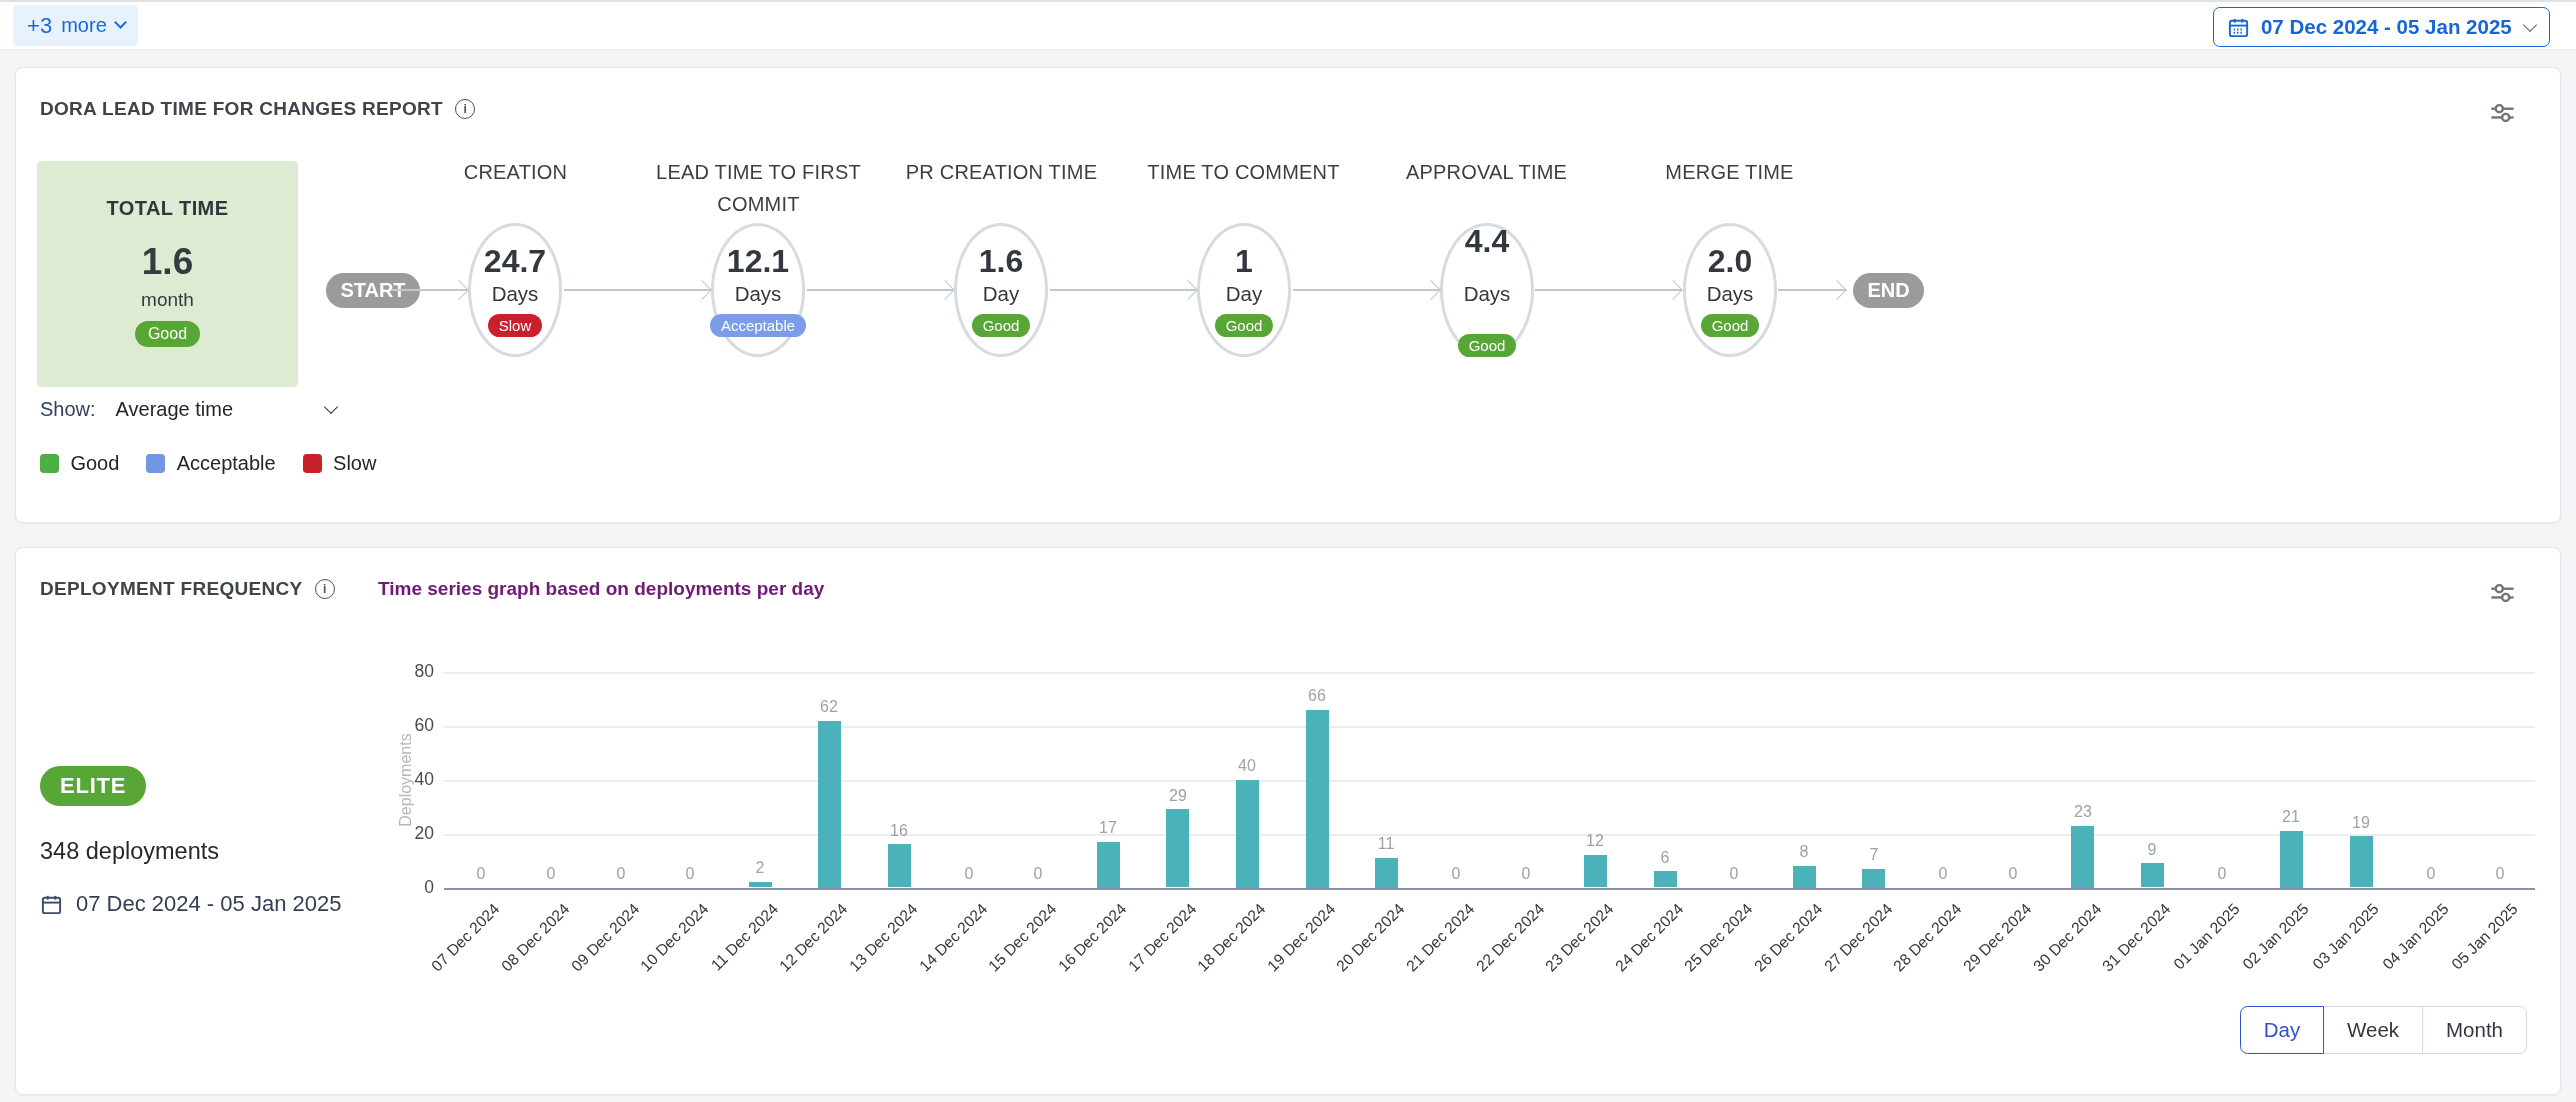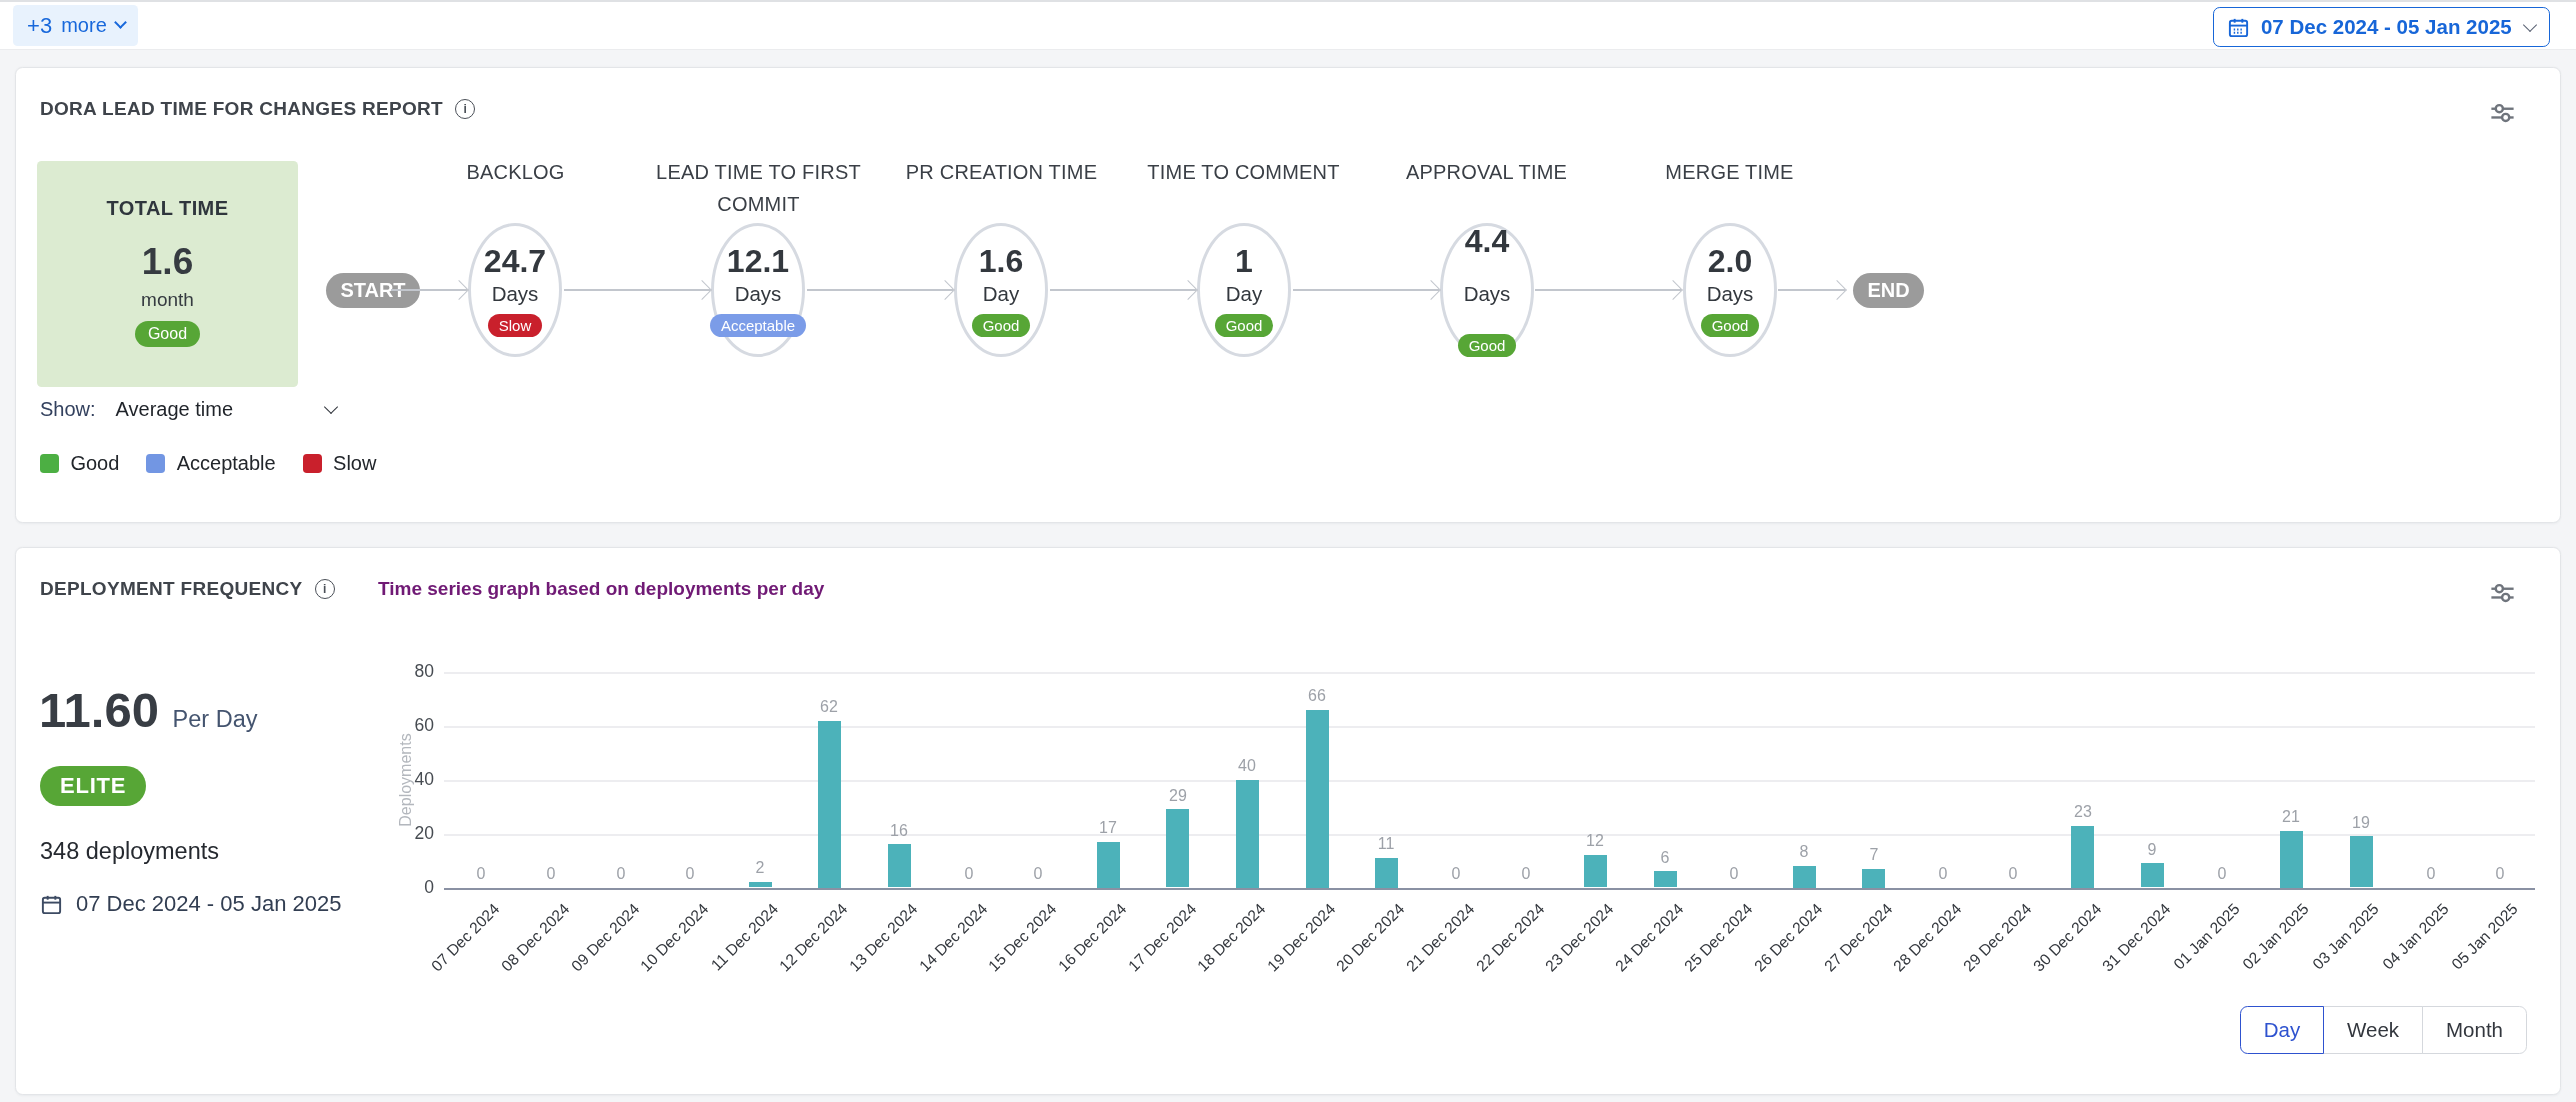--- a/index.html
+++ b/index.html
@@ -161,21 +161,21 @@
   <div class="total-card">
     <div class="total-label">TOTAL TIME</div>
     <div class="total-value">1.6</div>
     <div class="total-unit">month</div>
     <span class="badge good">Good</span>
   </div>
 
   <div class="flow" id="flow">
     <div class="pill" style="left:310px">START</div>
     <div class="pill" style="left:1837px">END</div>
-  <div class="stage-label" style="left: 363px;">BACKLOG</div>
+  <div class="stage-label" style="left: 363px;">CREATION</div>
       <div class="node" style="left: 452px;">
         <div class="val">24.7</div>
         <div class="unit">Days</div>
         <span class="badge slow">Slow</span>
       </div>
       <div class="arrow" style="left: 375px; width: 76px;"></div>
       <div class="stage-label" style="left: 606px;">LEAD TIME TO FIRST COMMIT</div>
       <div class="node" style="left: 695px;">
         <div class="val">12.1</div>
         <div class="unit">Days</div>
@@ -243,24 +243,20 @@
   <span class="subtitle">Time series graph based on deployments per day</span>
   <span class="sliders-icon">
     <svg width="27" height="27" viewBox="0 0 34 34" fill="#fff" stroke="#6f747c" stroke-width="3">
         <line x1="3" y1="11" x2="31" y2="11"></line>
         <circle cx="13" cy="11" r="4.5"></circle>
         <line x1="3" y1="22" x2="31" y2="22"></line>
         <circle cx="21" cy="22" r="4.5"></circle>
       </svg>
   </span>
 
-  <div class="rate">
-    <span class="rate-val">11.60</span>
-    <span class="rate-unit">Per Day</span>
-  </div>
   <span class="tier-pill">ELITE</span>
   <div class="deploy-count">348 deployments</div>
   <div class="date-row">
     <svg width="23" height="23" viewBox="0 0 24 24" fill="none" stroke="#3d4b63" stroke-width="2">
         <rect x="3" y="5" width="18" height="16" rx="2"></rect>
         <line x1="3" y1="10" x2="21" y2="10"></line>
         <line x1="8" y1="3" x2="8" y2="7"></line>
         <line x1="16" y1="3" x2="16" y2="7"></line>
       </svg>
     <span>07 Dec 2024 - 05 Jan 2025</span>

